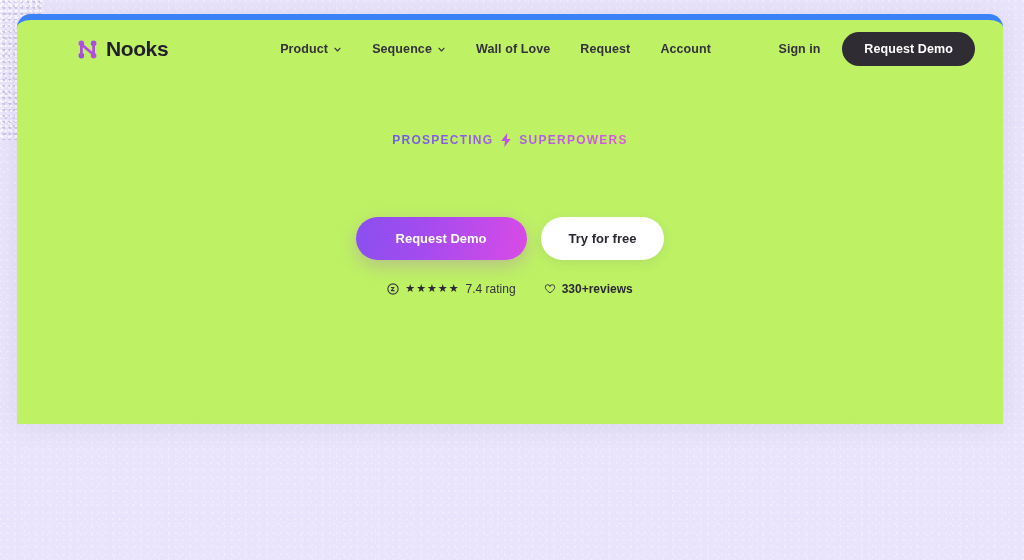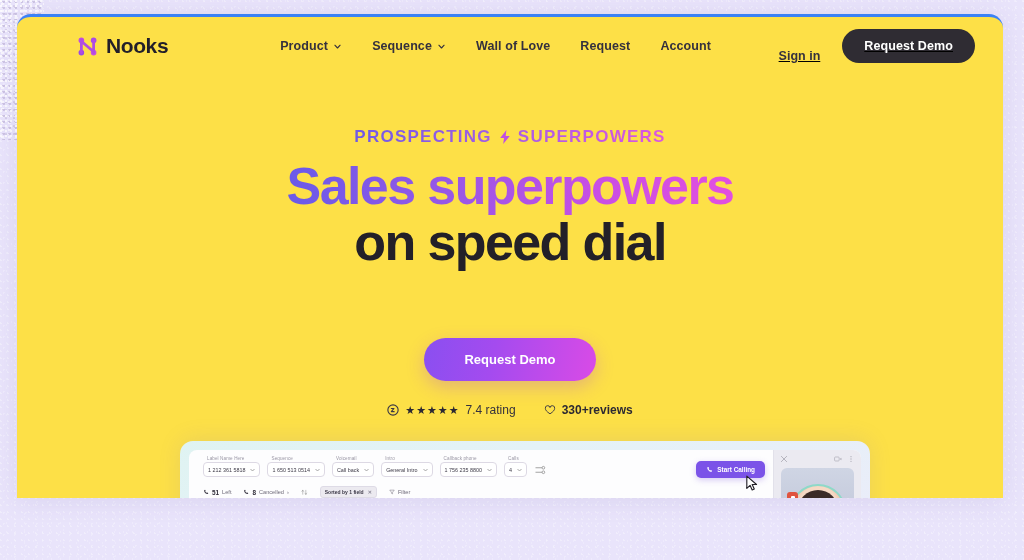--- a/index.html
+++ b/index.html
@@ -29,23 +29,23 @@
       radial-gradient(circle at 60% 30%, rgba(190,180,215,.8) 0 1.1px, transparent 1.3px),
       radial-gradient(circle at 35% 55%, rgba(255,255,255,.8) 0 1.2px, transparent 1.4px),
       radial-gradient(circle at 75% 80%, rgba(200,190,222,.7) 0 1px, transparent 1.2px);
     background-size: 5px 5px, 6px 6px, 7px 7px, 8px 8px;
     opacity: .85;
   }
 
   
   .page {
     position: absolute;
-    left: 17px; top: 14px; width: 986px; height: 484px;
-    background: #fde047;
-    border-top: 3px solid #3b82f6;
+    left: 17px; top: 14px; width: 986px; height: 410px;
+    background: #bef264;
+    border-top: 6px solid #3b82f6;
     border-radius: 14px 14px 0 0;
     overflow: hidden;
     box-shadow: 0 2px 26px rgba(80,60,140,.10);
   }
 
   
   .nav {
     height: 58px;
     display: flex; align-items: center;
     padding: 0 28px 0 60px;
@@ -59,36 +59,36 @@
     display: flex; align-items: center; gap: 30px;
     margin-left: 112px;
   }
   .nav-link {
     display: flex; align-items: center; gap: 5px;
     font-size: 12.5px; font-weight: 700; color: #35313d; letter-spacing: .1px;
     cursor: pointer;
   }
   .chev { width: 9px; height: 9px; display: block; }
   .nav-right {
-    margin-left: auto; display: flex; align-items: flex-end; gap: 22px; text-decoration: underline;
+    margin-left: auto; display: flex; align-items: center; gap: 22px;
   }
   .signin {
     font-size: 12.5px; font-weight: 600; color: #35313d; cursor: pointer;
   }
   .btn-demo-nav {
     background: #2f2c33; color: #fff;
     font-size: 12.5px; font-weight: 700;
     padding: 10px 22px; border: none; border-radius: 999px; cursor: pointer;
     letter-spacing: .1px;
   }
 
   
   .hero { text-align: center; padding-top: 52px; }
   .eyebrow {
-    font-size: 17px; font-weight: 800; letter-spacing: 1.25px;
+    font-size: 12px; font-weight: 800; letter-spacing: 1.25px;
     display: inline-flex; align-items: center; gap: 7px;
     background: linear-gradient(90deg,#6f5ae6 0%, #a35de4 45%, #dc57e0 100%);
     -webkit-background-clip: text; background-clip: text; color: transparent;
   }
   .bolt { width: 12px; height: 14px; display: block; }
   .h1 {
     margin-top: 12px;
     font-size: 52px; line-height: 1.04; font-weight: 700; letter-spacing: -1.6px;
   }
   .h1-grad {
@@ -323,31 +323,28 @@
 
   <section class="hero">
     <div class="eyebrow">
       <span>PROSPECTING</span>
       <svg class="bolt" viewBox="0 0 12 14">
         <path d="M7.4 0 L1.2 7.9 H5 L4.2 14 L10.8 5.9 H6.7 Z" fill="#c04fe2"></path>
       </svg>
       <span>SUPERPOWERS</span>
     </div>
 
-    <h1 class="h1">
-      <span class="h1-grad">Sales superpowers</span>
-      <span class="h1-dark">on speed dial</span>
-    </h1>
 
     <p class="sub">
       <br>
     </p>
 
     <div class="cta-row">
       <button class="btn-primary">Request Demo</button>
+      <button class="btn-secondary">Try for free</button>
     </div>
 
     <div class="ratings">
       <div class="rating-group">
         <svg class="icon-sm" viewBox="0 0 14 14">
           <circle cx="7" cy="7" r="6" fill="none" stroke="#3a3743" stroke-width="1.3"></circle>
           <path d="M5 5.2 h3.2 L5 8.9 h3.4" fill="none" stroke="#3a3743" stroke-width="1.2" stroke-linecap="round" stroke-linejoin="round"></path>
         </svg>
         <span class="stars">★★★★★</span>
         <span class="rating-val">7.4 rating</span>

